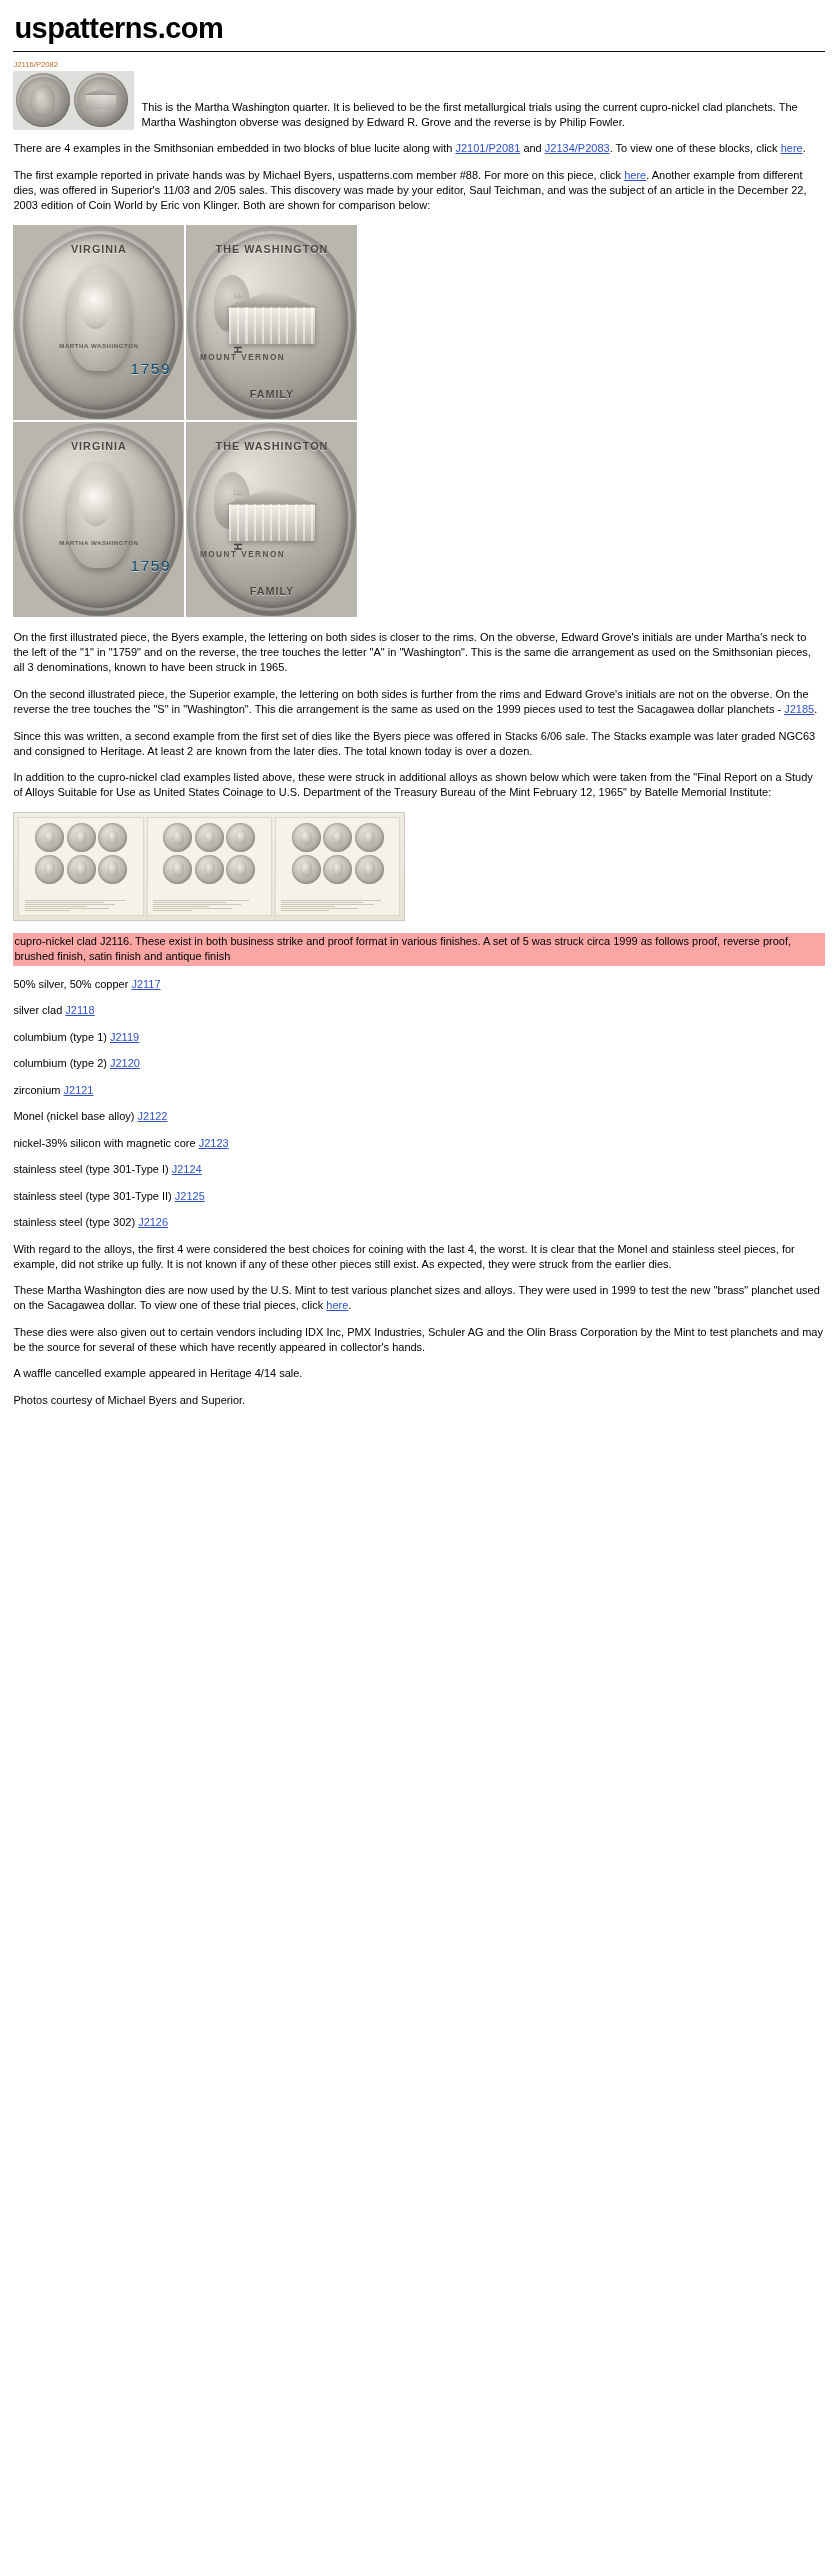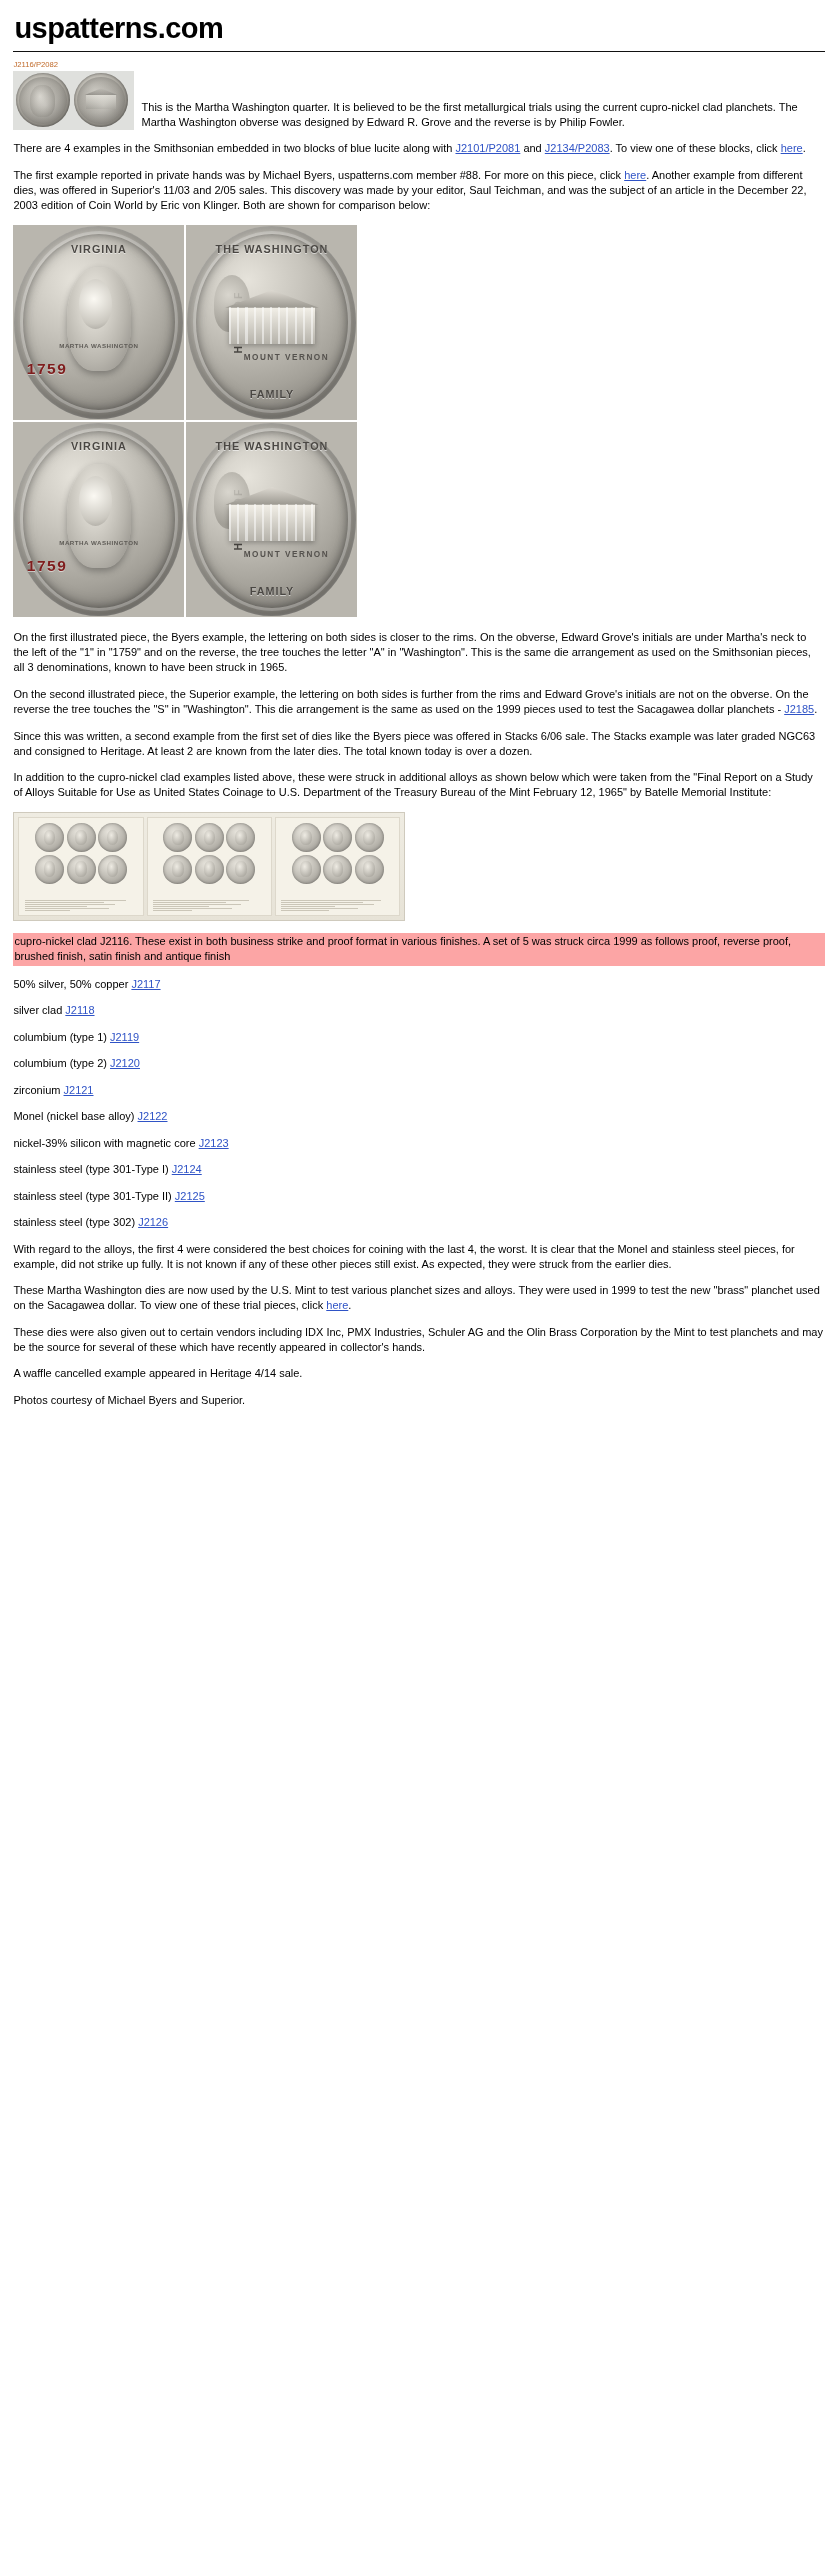--- a/index.html
+++ b/index.html
@@ -230,32 +230,32 @@
     width: 36px;
     height: 57px;
     border-radius: 50% 50% 40% 40%;
     background: radial-gradient(circle at 40% 35%, #d9d6ce, #9c9991 75%);
     opacity: .85;
   }
   .date-label {
     position: absolute;
     left: 0; right: 0;
     bottom: 28px;
-    text-align: left;
+    text-align: right;
     font-size: 15.5px;
-    font-weight: bold;
-    color: #7f1d1d;
+    font-weight: normal;
+    color: #0c4a6e;
     letter-spacing: 1.5px;
     text-shadow: 0 0.5px 0 rgba(255,255,255,.5);
   }
   .mv-label {
     position: absolute;
     left: 0; right: 15px;
     bottom: 44px;
-    text-align: right;
+    text-align: left;
     font-size: 8.2px;
     letter-spacing: 1.5px;
     color: #55524e;
   }
   .sig {
     position: absolute;
     left: 50%;
     transform: translateX(-50%);
     bottom: 57px;
     font-size: 6.2px;

